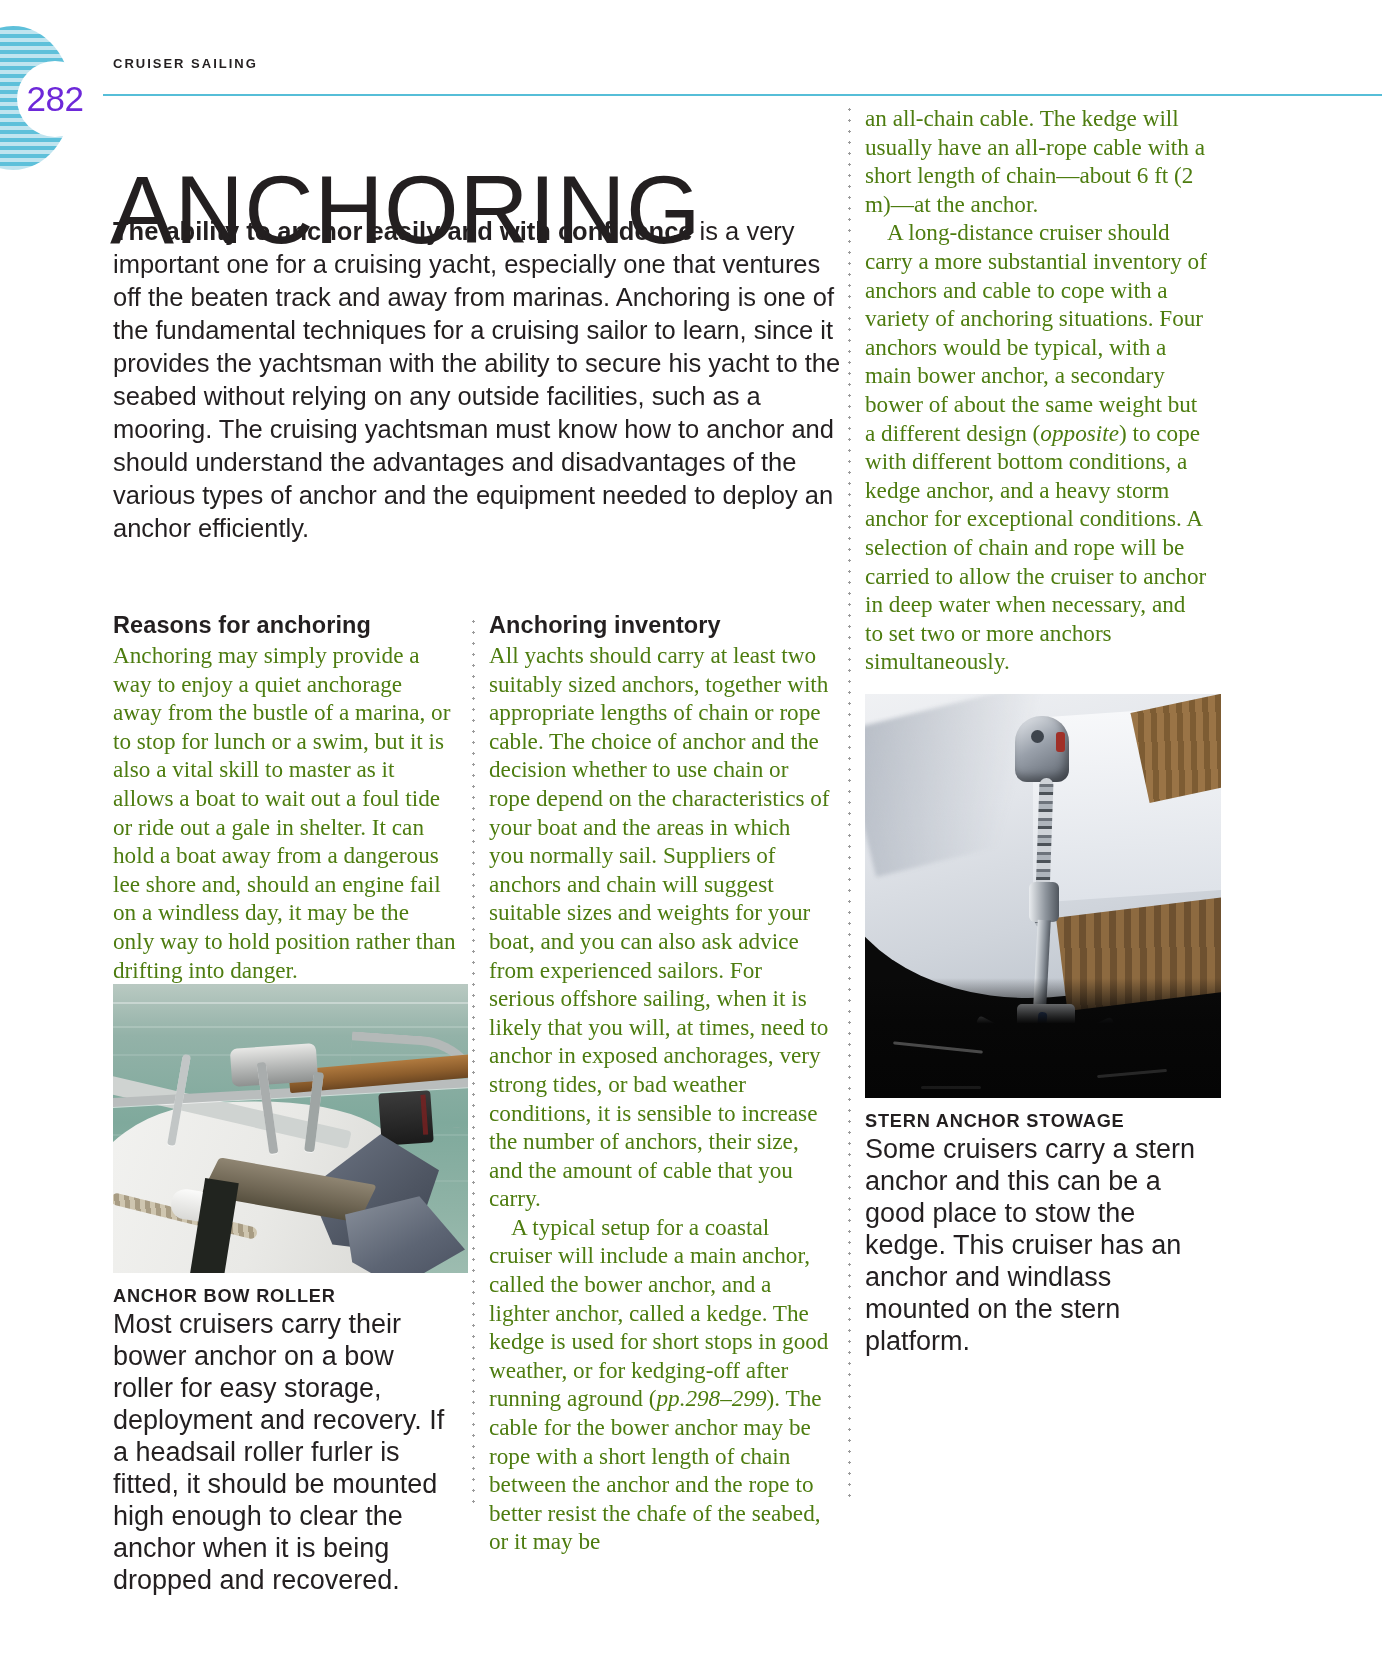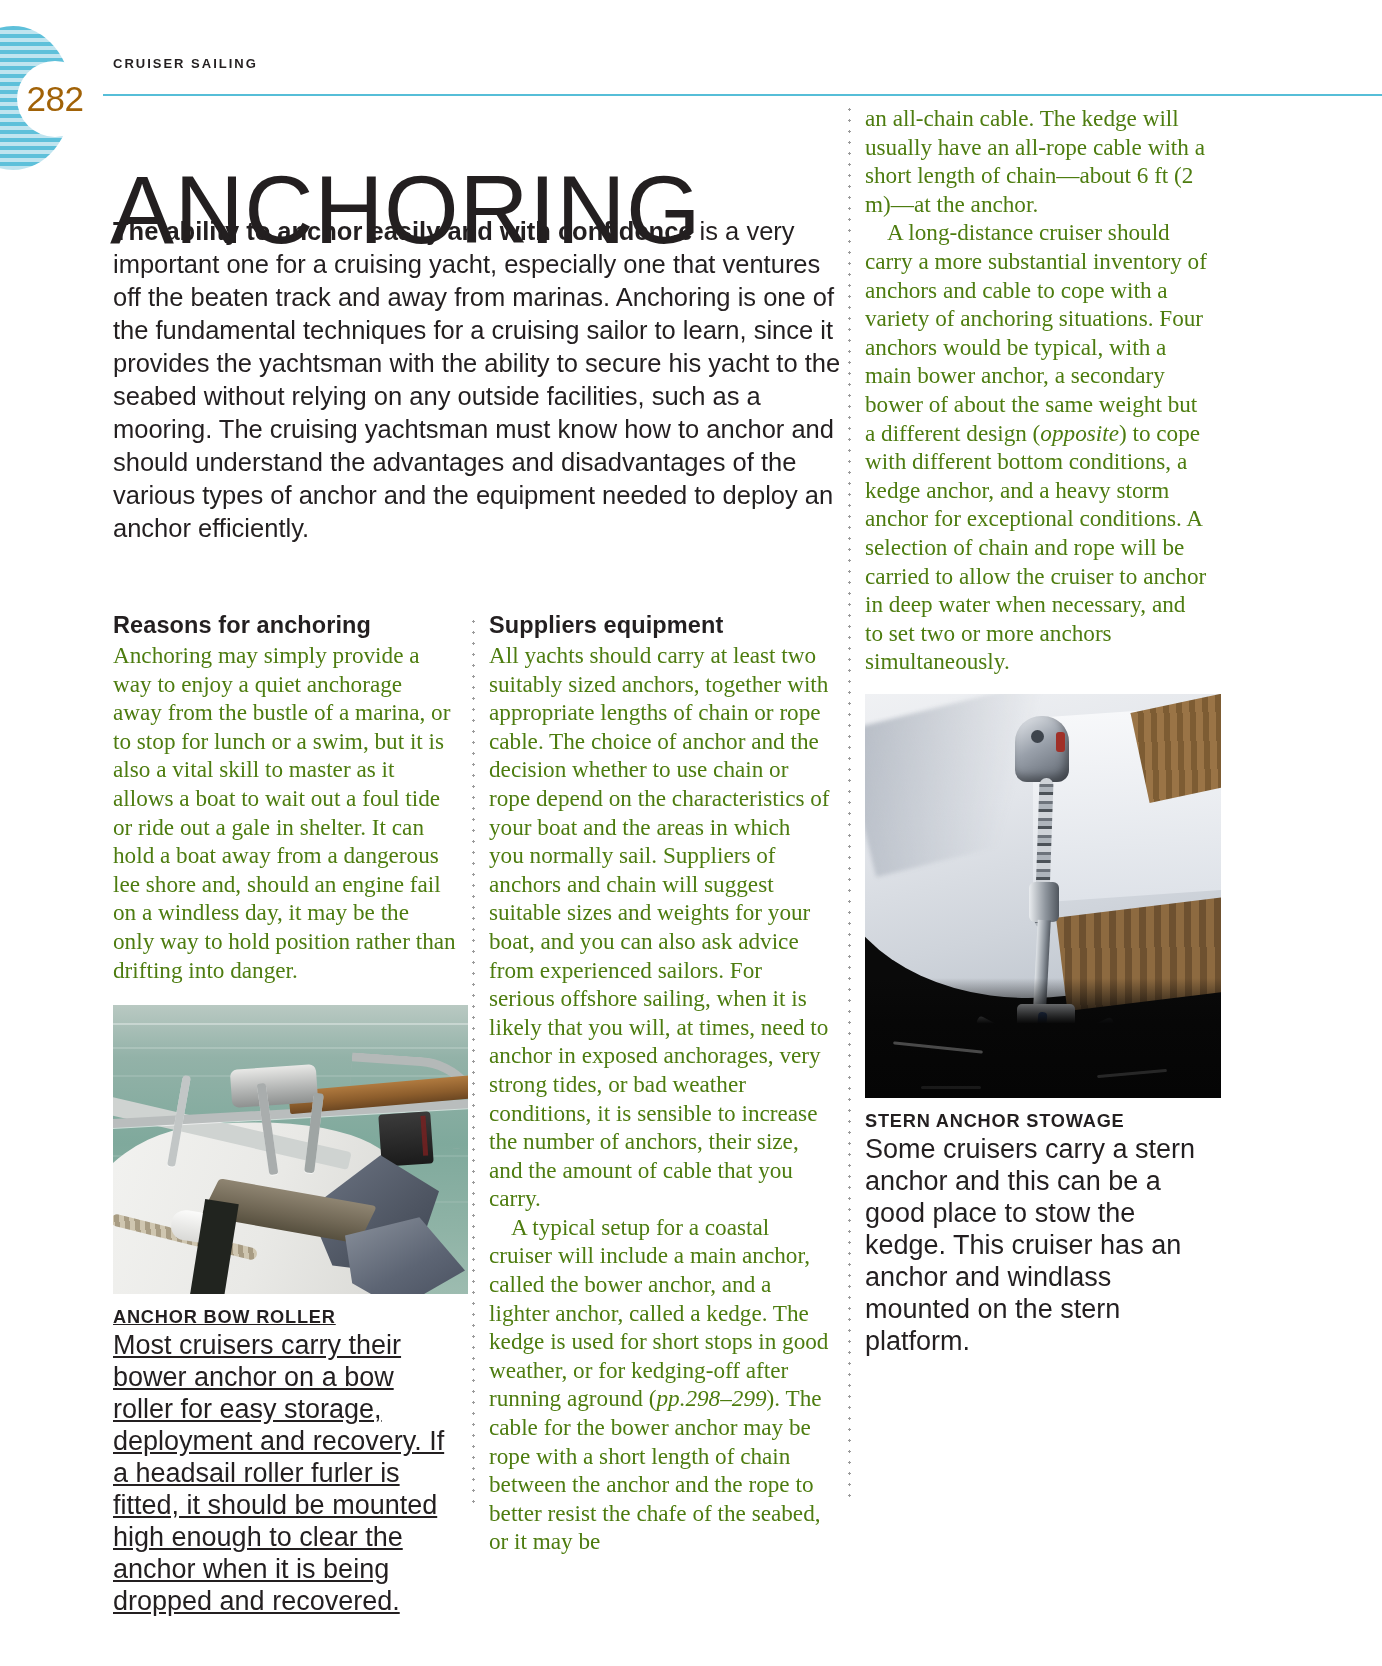--- a/index.html
+++ b/index.html
@@ -40,21 +40,21 @@
     border-radius: 50%;
     background: #ffffff;
     display: flex;
     align-items: center;
     justify-content: center;
   }
   #page-badge-circle .num {
     font-family: "Liberation Sans", sans-serif;
     font-size: 35px;
     font-weight: 300;
-    color: #a16207;
+    color: #6d28d9;
     letter-spacing: -0.5px;
     line-height: 1;
     transform: translateY(-1px);
   }
 
   #running-head {
     position: absolute;
     left: 113px;
     top: 56px;
     font-size: 13px;
@@ -440,21 +440,21 @@
   <b>The ability to anchor easily and with confidence</b><span> is a very important one for a cruising yacht, especially one that ventures off the beaten track and away from marinas. Anchoring is one of the fundamental techniques for a cruising sailor to learn, since it provides the yachtsman with the ability to secure his yacht to the seabed without relying on any outside facilities, such as a mooring. The cruising yachtsman must know how to anchor and should understand the advantages and disadvantages of the various types of anchor and the equipment needed to deploy an anchor efficiently.</span>
 </div>
 
 <div class="divider" id="divider-1"></div>
 <div class="divider" id="divider-2"></div>
 
 <div class="col" id="col-left">
   <h2 class="section-head">Reasons for anchoring</h2>
   <p class="body">Anchoring may simply provide a way to enjoy a quiet anchorage away from the bustle of a marina, or to stop for lunch or a swim, but it is also a vital skill to master as it allows a boat to wait out a foul tide or ride out a gale in shelter. It can hold a boat away from a dangerous lee shore and, should an engine fail on a windless day, it may be the only way to hold position rather than drifting into danger.</p>
 
-  <figure style="margin-top:21px;text-decoration:underline;">
+  <figure style="">
     <div class="photo" id="photo-bow-roller">
       <div class="water-streak" style="top:18px;"></div>
       <div class="water-streak" style="top:42px;opacity:.5;"></div>
       <div class="water-streak" style="top:70px;opacity:.35;"></div>
       <div class="water-streak" style="top:150px;opacity:.3;"></div>
       <div class="water-streak" style="top:196px;opacity:.25;"></div>
       <div class="hull"></div>
       <div class="deck-edge"></div>
       <div class="rope"></div>
       <div class="rail rail-h"></div>
@@ -472,21 +472,21 @@
       <div class="dark-blade"></div>
     </div>
     <figcaption>
       <span class="cap-title">ANCHOR BOW ROLLER</span>
       <span class="cap-body">Most cruisers carry their bower anchor on a bow roller for easy storage, deployment and recovery. If a headsail roller furler is fitted, it should be mounted high enough to clear the anchor when it is being dropped and recovered.</span>
     </figcaption>
   </figure>
 </div>
 
 <div class="col" id="col-mid">
-  <h2 class="section-head">Suppliers equipment</h2>
+  <h2 class="section-head">Anchoring inventory</h2>
   <p class="body">All yachts should carry at least two suitably sized anchors, together with appropriate lengths of chain or rope cable. The choice of anchor and the decision whether to use chain or rope depend on the characteristics of your boat and the areas in which you normally sail. Suppliers of anchors and chain will suggest suitable sizes and weights for your boat, and you can also ask advice from experienced sailors. For serious offshore sailing, when it is likely that you will, at times, need to anchor in exposed anchorages, very strong tides, or bad weather conditions, it is sensible to increase the number of anchors, their size, and the amount of cable that you carry.</p>
   <p class="body"><span>A typical setup for a coastal cruiser will include a main anchor, called the bower anchor, and a lighter anchor, called a kedge. The kedge is used for short stops in good weather, or for kedging-off after running aground (</span><i>pp.298–299</i><span>). The cable for the bower anchor may be rope with a short length of chain between the anchor and the rope to better resist the chafe of the seabed, or it may be</span></p>
 </div>
 
 <div class="col" id="col-right">
   <p class="body">an all-chain cable. The kedge will usually have an all-rope cable with a short length of chain—about 6 ft (2 m)—at the anchor.</p>
   <p class="body"><span>A long-distance cruiser should carry a more substantial inventory of anchors and cable to cope with a variety of anchoring situations. Four anchors would be typical, with a main bower anchor, a secondary bower of about the same weight but a different design (</span><i>opposite</i><span>) to cope with different bottom conditions, a kedge anchor, and a heavy storm anchor for exceptional conditions. A selection of chain and rope will be carried to allow the cruiser to anchor in deep water when necessary, and to set two or more anchors simultaneously.</span></p>
 
 
   <figure style="margin-top:18px;">

